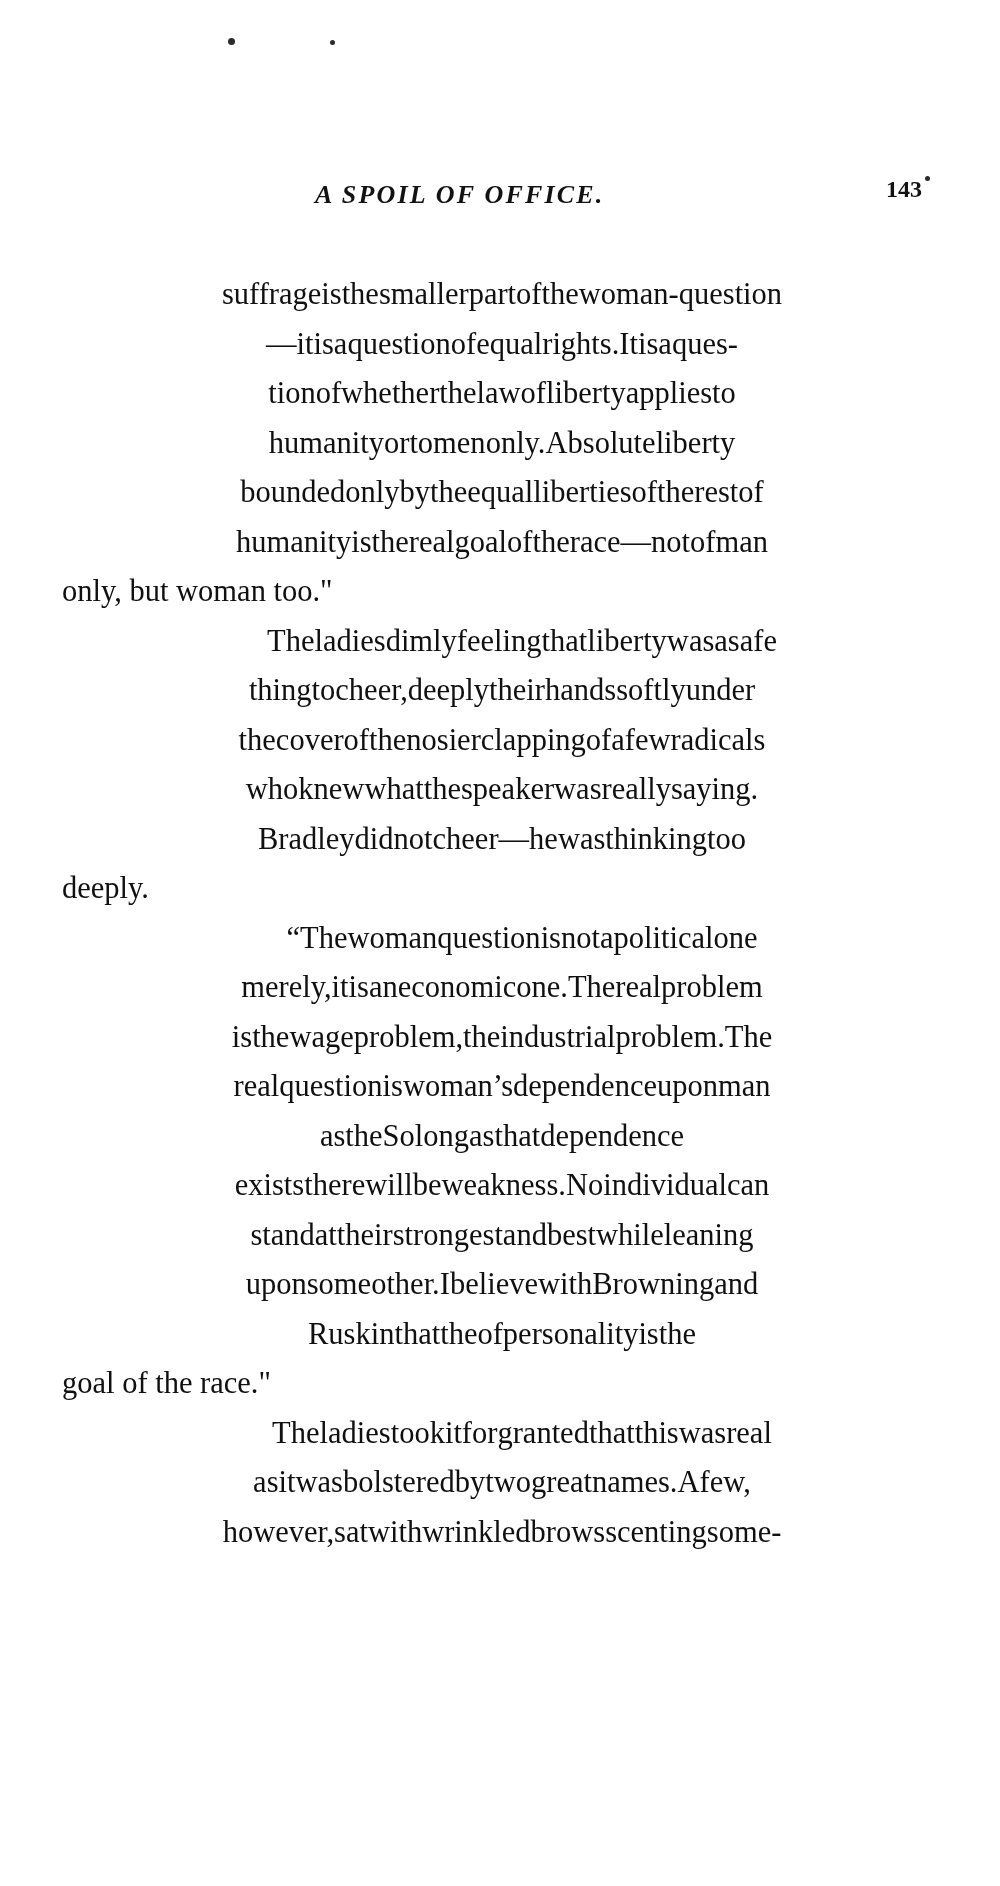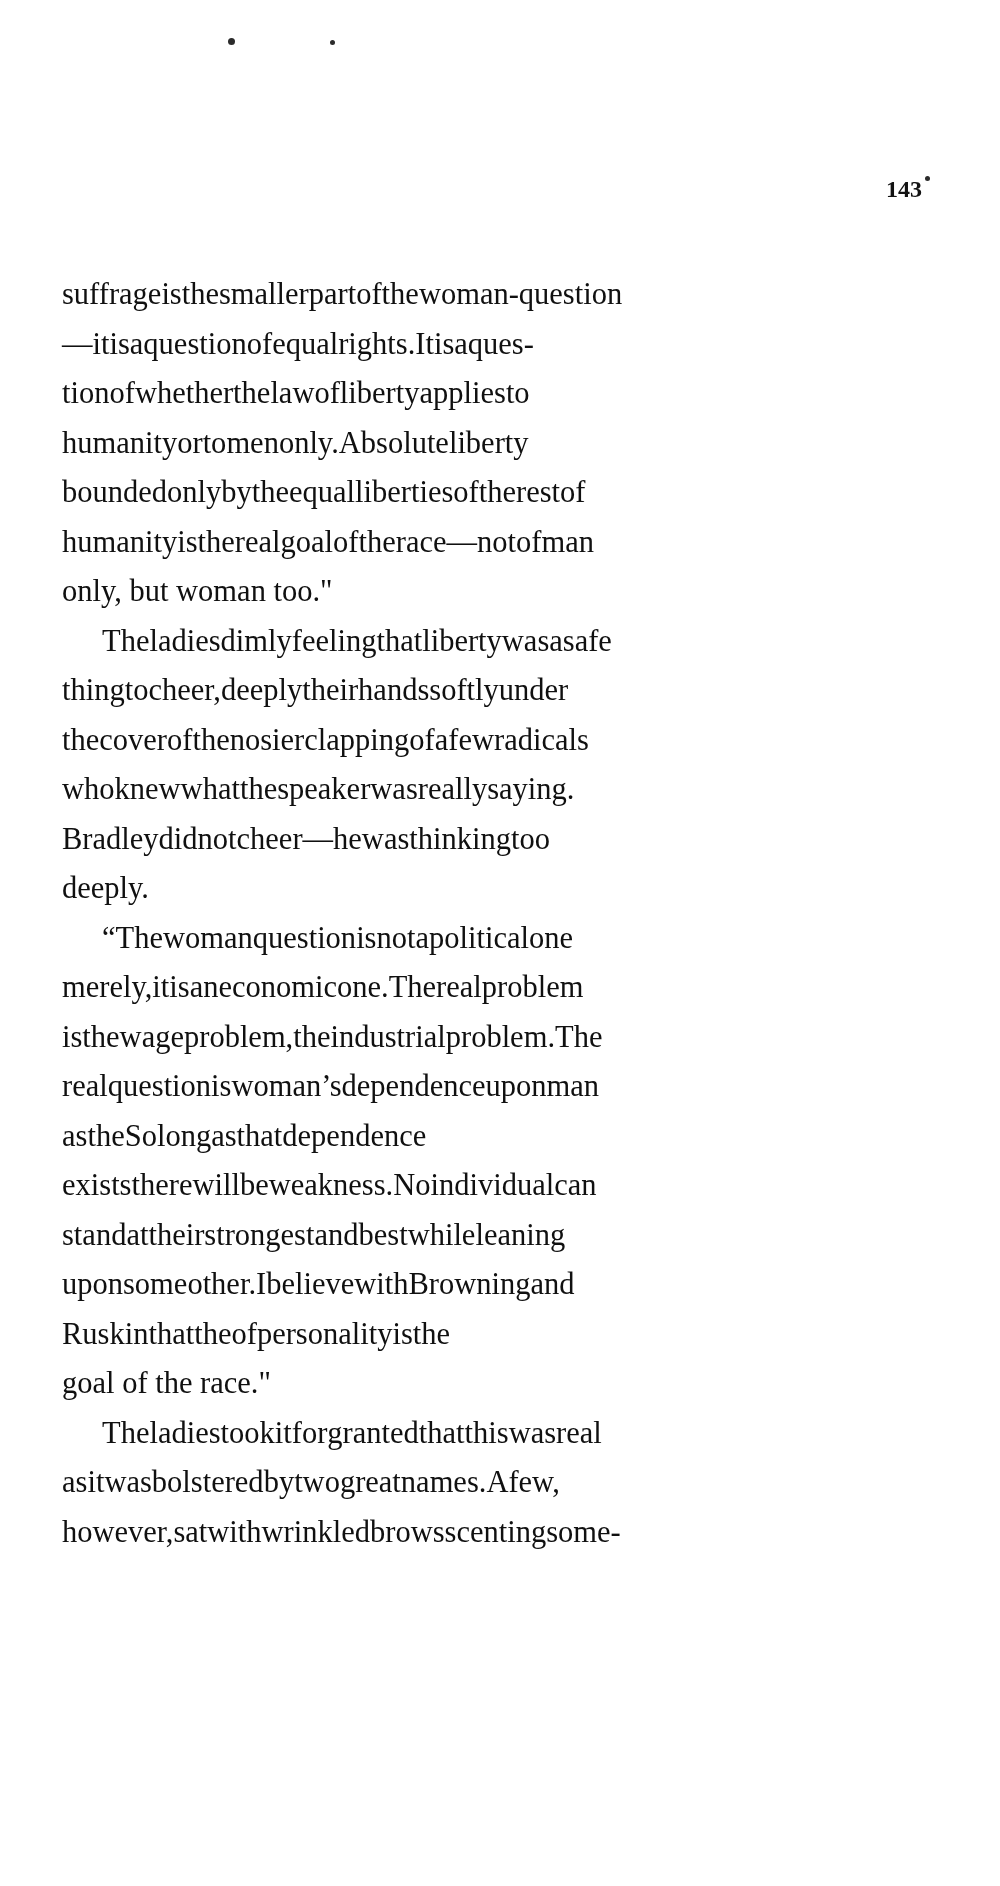--- a/index.html
+++ b/index.html
@@ -78,37 +78,38 @@
     text-align: justify;
     text-justify: inter-word;
   }
   .para .ln {
     display: block;
     white-space: nowrap;
   }
   
   .para .ln.j {
     display: flex;
-    justify-content: flex-start;
+    justify-content: center;
   }
   .para .ln.j > span { display: inline-block; }
   .para .ln.last { display: block; }
 
   .indent { display: inline-block; width: 40px; }
 </style>
 </head>
 <body>
 
 <div class="page">
 
   <div class="speck speck-a"></div>
   <div class="speck speck-b"></div>
   <div class="speck speck-c"></div>
 
   <div class="header">
+    <div class="running-title">A  SPOIL  OF  OFFICE.</div>
     <div class="folio">143</div>
   </div>
 
   <div class="body-text">
     <p class="para" id="para-1">
         <span class="ln j">
           <span>suffrage</span>
           <span>is</span>
           <span>the</span>
           <span>smaller</span>

